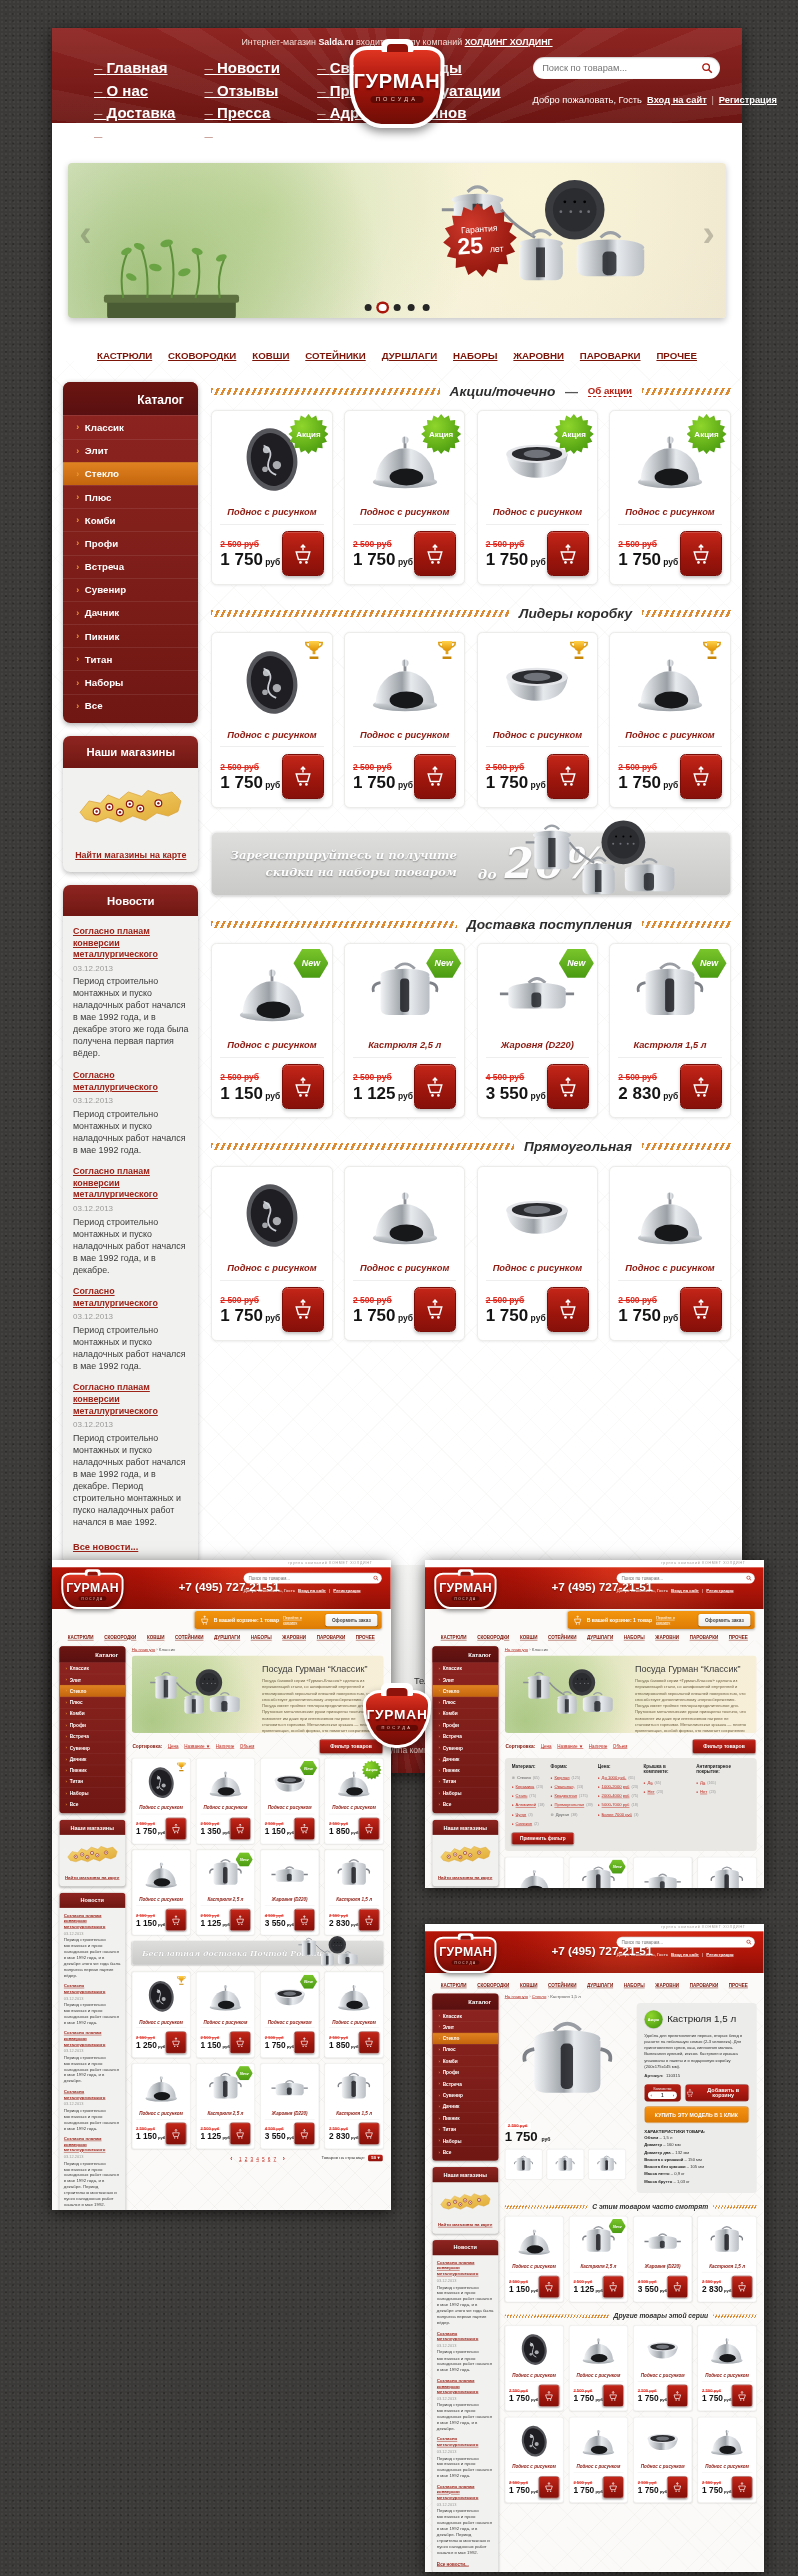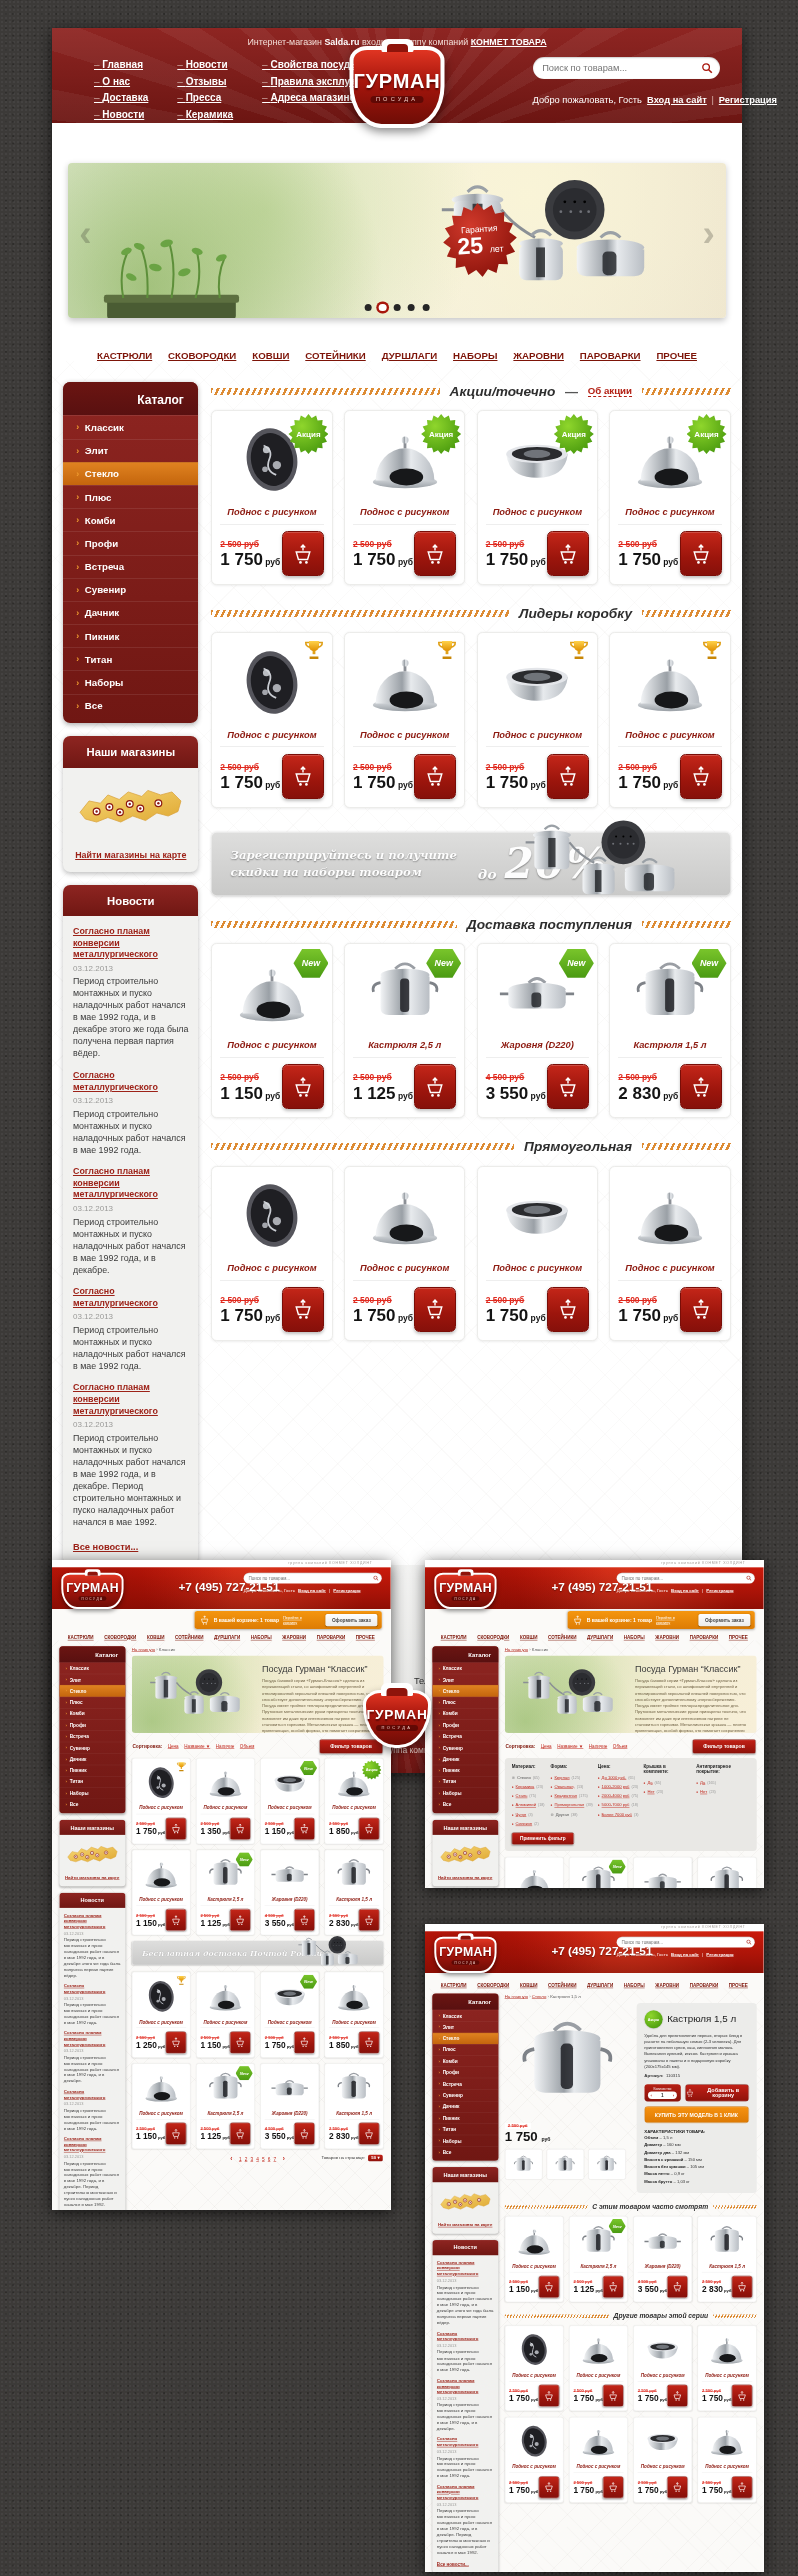--- a/index.html
+++ b/index.html
@@ -123,21 +123,21 @@
   .main-page{ position:absolute; left:52px; top:28px; width:690px; background:#fff; }
   .mp-header{ position:relative; height:95px;
     background:linear-gradient(180deg,#8e2522 0%,#7b1d1a 55%,#6c1512 100%); }
   .mp-header::before{ content:""; position:absolute; inset:0;
     background:repeating-conic-gradient(from -10deg at 50% 135%, rgba(255,255,255,.05) 0 5deg, transparent 5deg 11deg); }
   .mp-note{ position:relative; text-align:center; padding-top:8.9px; font-size:8.9px; color:#f2dcd6; }
   .mp-note b{ color:#fff;text-align:center; }
   .mp-note a{ color:#fff; font-weight:bold; text-decoration:underline; }
   .mp-menus{ position:absolute; left:42px; top:31px; display:flex; gap:29px; z-index:2; }
   .mp-menu{ display:flex; flex-direction:column; gap:5.6px; }
-  .mp-menu a{ color:#fff; font-size:10px; font-weight:bold; text-decoration:underline; white-space:nowrap; }
+  .mp-menu a{ color:#fff; font-size:15px; font-weight:bold; text-decoration:underline; white-space:nowrap; }
   .mp-menu a::before{ content:"–  "; color:#caa49d; text-decoration:none; font-weight:normal; }
   .mp-logo{ position:absolute; left:50%; top:17.7px; transform:translateX(-50%); z-index:5; }
   .mp-right{ position:absolute; right:22.5px; top:29px; z-index:2; width:187px; }
   .srch{ display:flex; align-items:center; background:#fff; border-radius:11.3px; height:22px; padding:0 6.4px 0 9.7px;
     box-shadow:inset 0 0.8px 1.6px rgba(0,0,0,.25); }
   .srch input{ flex:1; border:none; outline:none; font-size:9.3px; color:#555; background:transparent; min-width:0; }
   .srch svg{ width:12px; height:12px; flex:0 0 12px; }
   .mp-welcome{ margin-top:16px; color:#fff; font-size:9.3px; white-space:nowrap; }
   .mp-welcome a{ color:#fff; font-weight:bold; text-decoration:underline; }
   .mp-welcome .sep{ margin:0 4.8px; color:#d9b3ac; }
@@ -167,21 +167,21 @@
   .mp-nav a{ color:#7d1408; font-weight:bold; font-size:9.7px; text-decoration:underline; text-shadow:0 0.8px 0 #fff; }
 
   .mp-content{ display:flex; gap:13px; padding:21px 11.3px 0; align-items:flex-start;
     background:
       repeating-linear-gradient(45deg, rgba(170,160,150,.05) 0 0.8px, transparent 0.8px 21px),
       repeating-linear-gradient(-45deg, rgba(170,160,150,.05) 0 0.8px, transparent 0.8px 21px); }
   .mp-main{ flex:1; min-width:0; }
   .mp-main .sec-head:first-child{ margin-top:1.6px; }
 
   .promo20{ margin-top:24px; height:64px; display:flex; align-items:center; padding:0 19.3px; }
-  .promo20 .t{ font-size:11.7px; line-height:1.45; }
+  .promo20 .t{ font-size:11.7px; line-height:1.45;text-align:right; }
   .promo20 .do{ font-size:13.7px; margin:21px 8px 0 21px; }
   .promo20 .pct{ font-size:42px; letter-spacing:1.6px; }
   .promo20 .pots{ position:absolute; right:21px; top:-16px; width:217px; height:95px; }
 
   
   .mini-wrap{ position:absolute; overflow:hidden; background:#fff; }
   .mini-scale{ width:691px; transform:scale(0.49); transform-origin:0 0; background:#fbfaf8; }
   .m-top{ height:14.5px; background:#fff; text-align:right; padding:2.4px 37px 0 0; color:#a09a94; font-size:7.2px; letter-spacing:1.6px; }
   .m-head{ position:relative; height:85px;
     background:
@@ -427,21 +427,21 @@
   </defs>
 </svg>
 
 <div class="main-page page-shadow">
 
   <div class="mp-header">
     <div class="mp-note">
       <span>Интернет-магазин</span>
       <b>Salda.ru</b>
       <span>входит в группу компаний</span>
-      <a>КОНМЕТ ТОВАРА</a>
+      <a>ХОЛДИНГ ХОЛДИНГ</a>
     </div>
     <div class="mp-menus">
       <div class="mp-menu">
 
       <a>Главная</a>
           <a>О нас</a>
           <a>Доставка</a>
           <a>Новости</a>
         </div>
       <div class="mp-menu">

